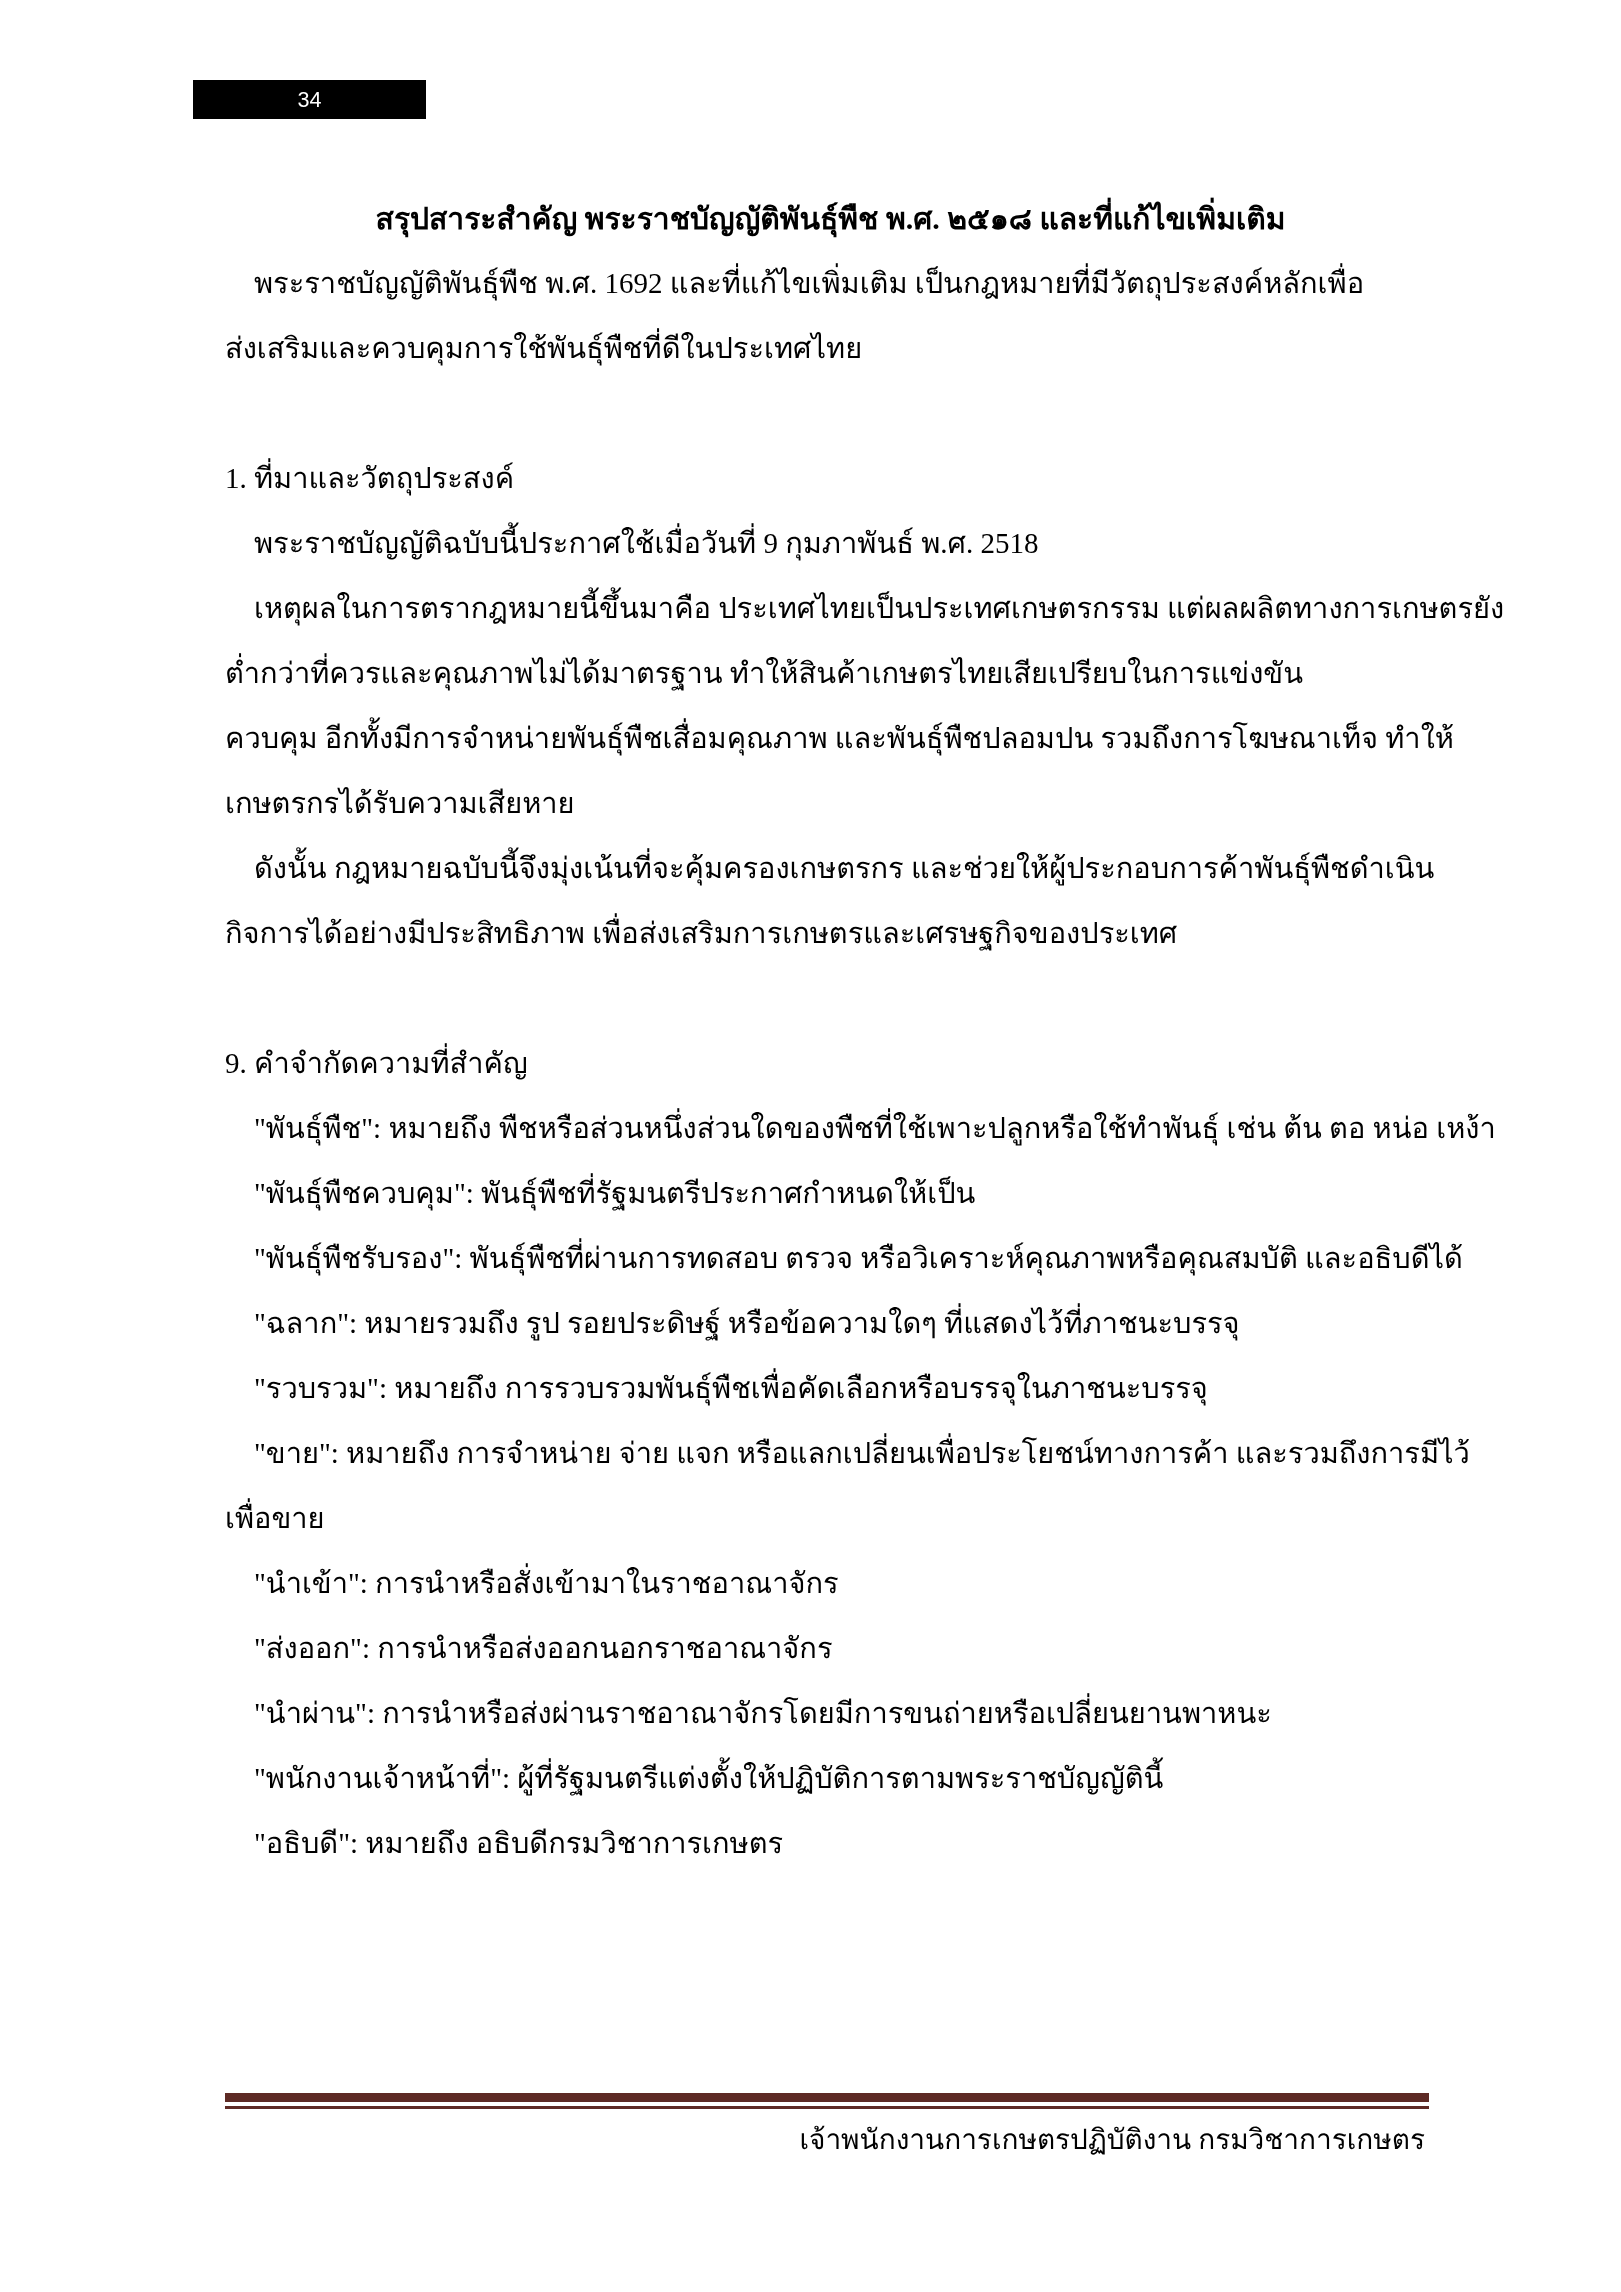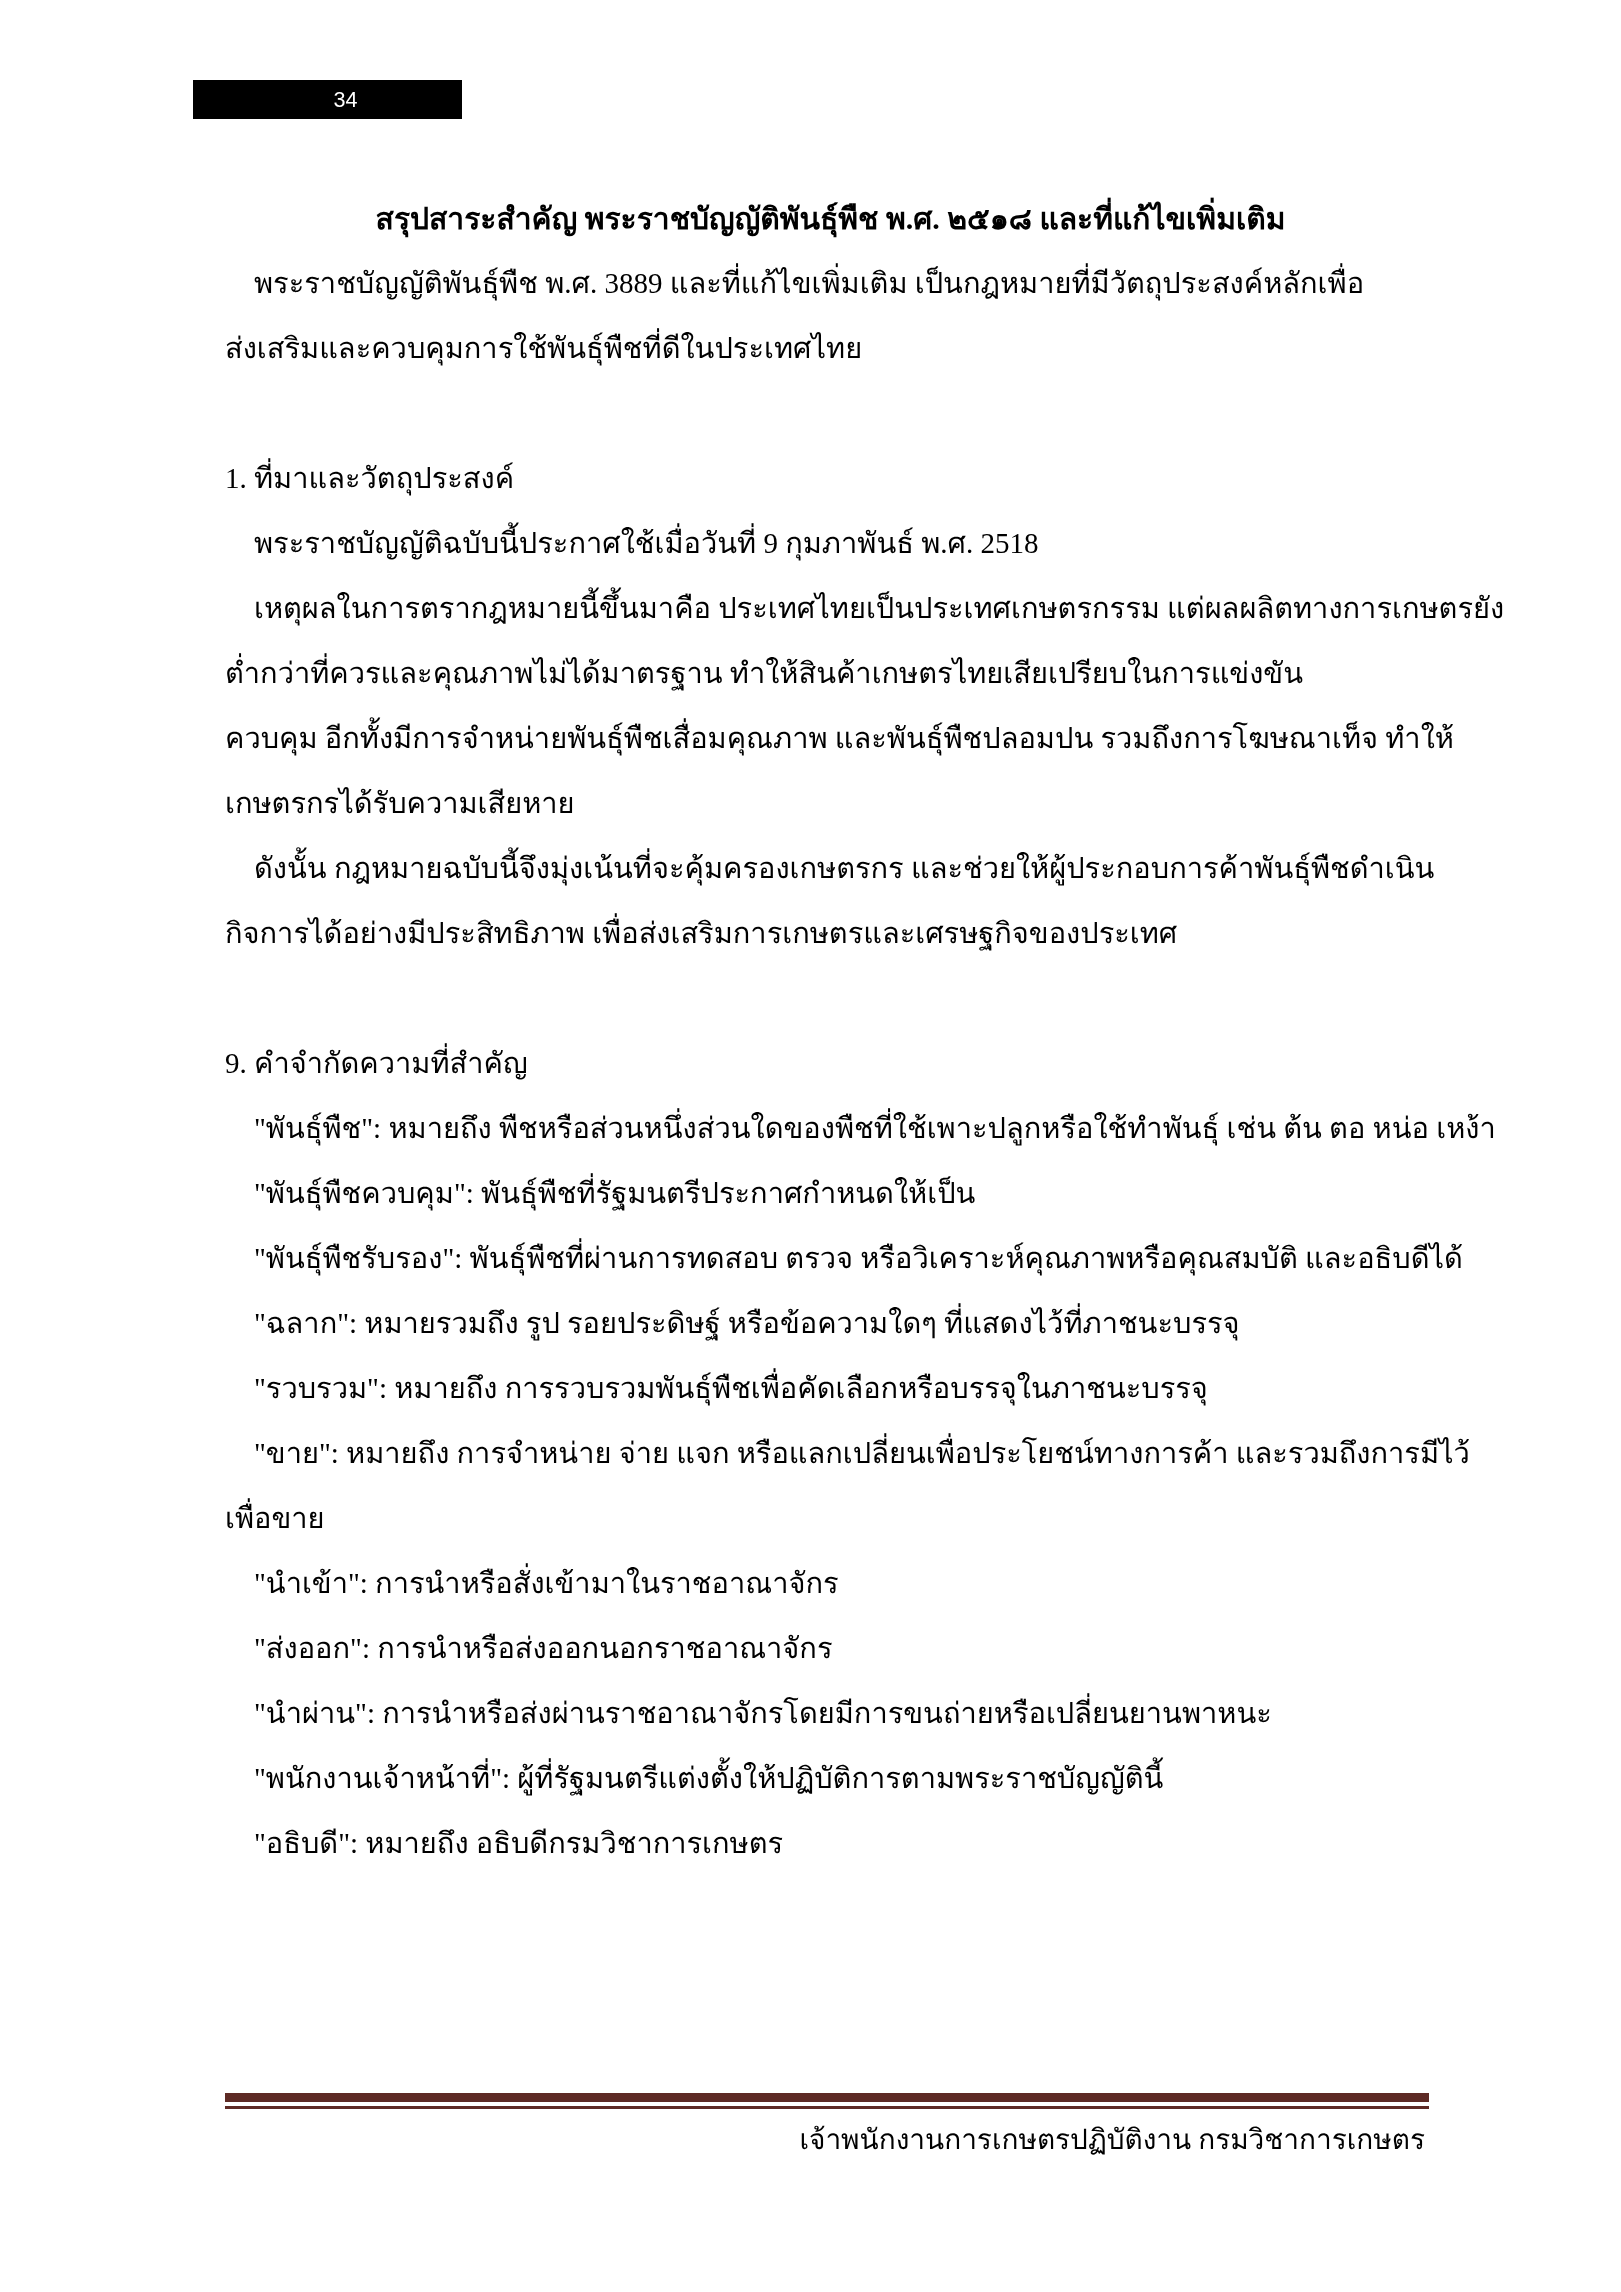--- a/index.html
+++ b/index.html
@@ -21,21 +21,20 @@
     left: 193px;
     top: 80px;
     width: 233px;
     height: 39px;
     background: #000000;
     color: #ffffff;
     text-align: center;
     line-height: 39px;
     font-family: "Liberation Sans", "DejaVu Sans", sans-serif;
     font-size: 21.6px;
-    padding-left: 36px;
   }
   .doc-title {
     position: absolute;
     left: 0;
     right: 0;
     top: 186px;
     height: 65px;
     line-height: 65px;
     text-align: center;
     font-size: 30px;
@@ -88,21 +87,21 @@
 
 <div class="page">
 
   <div class="page-number-box">
     <span>34</span>
   </div>
 
   <div class="doc-title">สรุปสาระสำคัญ พระราชบัญญัติพันธุ์พืช พ.ศ. ๒๕๑๘ และที่แก้ไขเพิ่มเติม</div>
 
   <div class="doc-body">
-    <div class="ln ind">พระราชบัญญัติพันธุ์พืช พ.ศ. 3889 และที่แก้ไขเพิ่มเติม เป็นกฎหมายที่มีวัตถุประสงค์หลักเพื่อ</div>
+    <div class="ln ind">พระราชบัญญัติพันธุ์พืช พ.ศ. 1692 และที่แก้ไขเพิ่มเติม เป็นกฎหมายที่มีวัตถุประสงค์หลักเพื่อ</div>
     <div class="ln">ส่งเสริมและควบคุมการใช้พันธุ์พืชที่ดีในประเทศไทย</div>
     <div class="ln gap">1. ที่มาและวัตถุประสงค์</div>
     <div class="ln ind">พระราชบัญญัติฉบับนี้ประกาศใช้เมื่อวันที่ 9 กุมภาพันธ์ พ.ศ. 2518</div>
     <div class="ln ind">เหตุผลในการตรากฎหมายนี้ขึ้นมาคือ ประเทศไทยเป็นประเทศเกษตรกรรม แต่ผลผลิตทางการเกษตรยัง</div>
     <div class="ln">ต่ำกว่าที่ควรและคุณภาพไม่ได้มาตรฐาน ทำให้สินค้าเกษตรไทยเสียเปรียบในการแข่งขัน</div>
     <div class="ln">ควบคุม อีกทั้งมีการจำหน่ายพันธุ์พืชเสื่อมคุณภาพ และพันธุ์พืชปลอมปน รวมถึงการโฆษณาเท็จ ทำให้</div>
     <div class="ln">เกษตรกรได้รับความเสียหาย</div>
     <div class="ln ind">ดังนั้น กฎหมายฉบับนี้จึงมุ่งเน้นที่จะคุ้มครองเกษตรกร และช่วยให้ผู้ประกอบการค้าพันธุ์พืชดำเนิน</div>
     <div class="ln">กิจการได้อย่างมีประสิทธิภาพ เพื่อส่งเสริมการเกษตรและเศรษฐกิจของประเทศ</div>
     <div class="ln gap">9. คำจำกัดความที่สำคัญ</div>

